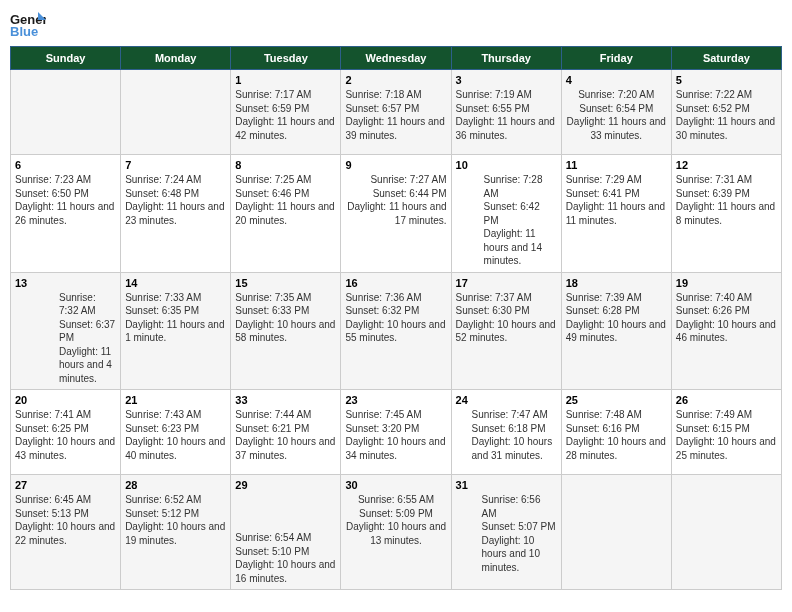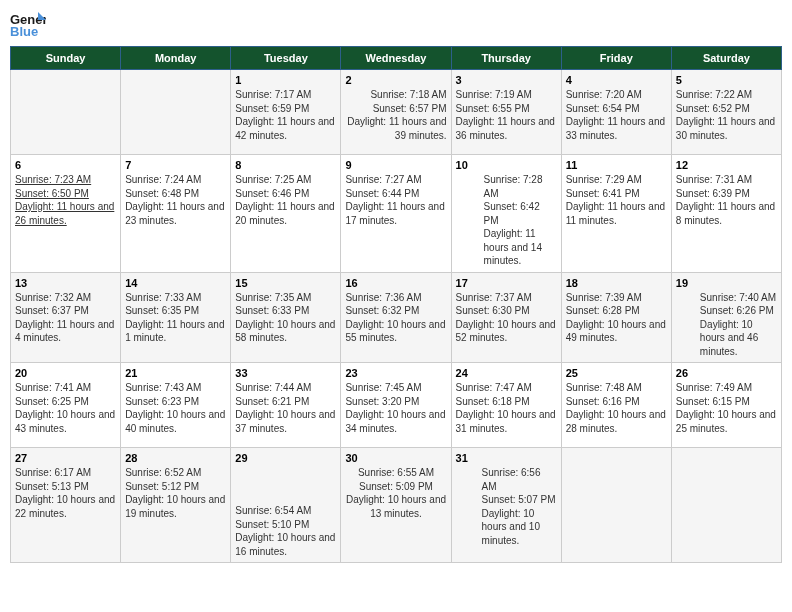--- a/index.html
+++ b/index.html
@@ -114,65 +114,65 @@
         <td></td>
         <td></td>
         <td>
           <span class="day-num">1</span>
           <div class="day-info" style="white-space: pre-line;">Sunrise: 7:17 AM
 Sunset: 6:59 PM
 Daylight: 11 hours and 42 minutes.</div>
         </td>
         <td>
           <span class="day-num">2</span>
-          <div class="day-info" style="white-space: pre-line; text-align: right;">Sunrise: 7:18 AM
+          <div class="day-info" style="white-space: pre-line;">Sunrise: 7:18 AM
 Sunset: 6:57 PM
 Daylight: 11 hours and 39 minutes.</div>
         </td>
         <td>
           <span class="day-num">3</span>
           <div class="day-info" style="white-space: pre-line;">Sunrise: 7:19 AM
 Sunset: 6:55 PM
 Daylight: 11 hours and 36 minutes.</div>
         </td>
         <td>
           <span class="day-num">4</span>
-          <div class="day-info" style="white-space: pre-line;">Sunrise: 7:20 AM
+          <div class="day-info" style="white-space: pre-line; text-align: center;">Sunrise: 7:20 AM
 Sunset: 6:54 PM
 Daylight: 11 hours and 33 minutes.</div>
         </td>
         <td>
           <span class="day-num">5</span>
           <div class="day-info" style="white-space: pre-line;">Sunrise: 7:22 AM
 Sunset: 6:52 PM
 Daylight: 11 hours and 30 minutes.</div>
         </td>
       </tr>
       <tr>
         <td>
           <span class="day-num">6</span>
-          <div class="day-info" style="white-space: pre-line; text-decoration: underline;">Sunrise: 7:23 AM
+          <div class="day-info" style="white-space: pre-line;">Sunrise: 7:23 AM
 Sunset: 6:50 PM
 Daylight: 11 hours and 26 minutes.</div>
         </td>
         <td>
           <span class="day-num">7</span>
           <div class="day-info" style="white-space: pre-line;">Sunrise: 7:24 AM
 Sunset: 6:48 PM
 Daylight: 11 hours and 23 minutes.</div>
         </td>
         <td>
           <span class="day-num">8</span>
           <div class="day-info" style="white-space: pre-line;">Sunrise: 7:25 AM
 Sunset: 6:46 PM
 Daylight: 11 hours and 20 minutes.</div>
         </td>
         <td>
           <span class="day-num">9</span>
-          <div class="day-info" style="white-space: pre-line;">Sunrise: 7:27 AM
+          <div class="day-info" style="white-space: pre-line; text-align: right;">Sunrise: 7:27 AM
 Sunset: 6:44 PM
 Daylight: 11 hours and 17 minutes.</div>
         </td>
         <td>
           <span class="day-num">10</span>
           <div class="day-info" style="white-space: pre-line; margin-left: 28px;">Sunrise: 7:28 AM
 Sunset: 6:42 PM
 Daylight: 11 hours and 14 minutes.</div>
         </td>
         <td>
@@ -184,21 +184,21 @@
         <td>
           <span class="day-num">12</span>
           <div class="day-info" style="white-space: pre-line;">Sunrise: 7:31 AM
 Sunset: 6:39 PM
 Daylight: 11 hours and 8 minutes.</div>
         </td>
       </tr>
       <tr>
         <td>
           <span class="day-num">13</span>
-          <div class="day-info" style="white-space: pre-line;">Sunrise: 7:32 AM
+          <div class="day-info" style="white-space: pre-line; margin-left: 44px;">Sunrise: 7:32 AM
 Sunset: 6:37 PM
 Daylight: 11 hours and 4 minutes.</div>
         </td>
         <td>
           <span class="day-num">14</span>
           <div class="day-info" style="white-space: pre-line;">Sunrise: 7:33 AM
 Sunset: 6:35 PM
 Daylight: 11 hours and 1 minute.</div>
         </td>
         <td>
@@ -220,21 +220,21 @@
 Daylight: 10 hours and 52 minutes.</div>
         </td>
         <td>
           <span class="day-num">18</span>
           <div class="day-info" style="white-space: pre-line;">Sunrise: 7:39 AM
 Sunset: 6:28 PM
 Daylight: 10 hours and 49 minutes.</div>
         </td>
         <td>
           <span class="day-num">19</span>
-          <div class="day-info" style="white-space: pre-line; margin-left: 24px;">Sunrise: 7:40 AM
+          <div class="day-info" style="white-space: pre-line;">Sunrise: 7:40 AM
 Sunset: 6:26 PM
 Daylight: 10 hours and 46 minutes.</div>
         </td>
       </tr>
       <tr>
         <td>
           <span class="day-num">20</span>
           <div class="day-info" style="white-space: pre-line;">Sunrise: 7:41 AM
 Sunset: 6:25 PM
 Daylight: 10 hours and 43 minutes.</div>
@@ -252,41 +252,41 @@
 Daylight: 10 hours and 37 minutes.</div>
         </td>
         <td>
           <span class="day-num">23</span>
           <div class="day-info" style="white-space: pre-line;">Sunrise: 7:45 AM
 Sunset: 3:20 PM
 Daylight: 10 hours and 34 minutes.</div>
         </td>
         <td>
           <span class="day-num">24</span>
-          <div class="day-info" style="white-space: pre-line;">Sunrise: 7:47 AM
+          <div class="day-info" style="white-space: pre-line; margin-left: 16px;">Sunrise: 7:47 AM
 Sunset: 6:18 PM
 Daylight: 10 hours and 31 minutes.</div>
         </td>
         <td>
           <span class="day-num">25</span>
           <div class="day-info" style="white-space: pre-line;">Sunrise: 7:48 AM
 Sunset: 6:16 PM
 Daylight: 10 hours and 28 minutes.</div>
         </td>
         <td>
           <span class="day-num">26</span>
           <div class="day-info" style="white-space: pre-line;">Sunrise: 7:49 AM
 Sunset: 6:15 PM
 Daylight: 10 hours and 25 minutes.</div>
         </td>
       </tr>
       <tr>
         <td>
           <span class="day-num">27</span>
-          <div class="day-info" style="white-space: pre-line;">Sunrise: 6:17 AM
+          <div class="day-info" style="white-space: pre-line;">Sunrise: 6:45 AM
 Sunset: 5:13 PM
 Daylight: 10 hours and 22 minutes.</div>
         </td>
         <td>
           <span class="day-num">28</span>
           <div class="day-info" style="white-space: pre-line;">Sunrise: 6:52 AM
 Sunset: 5:12 PM
 Daylight: 10 hours and 19 minutes.</div>
         </td>
         <td>

